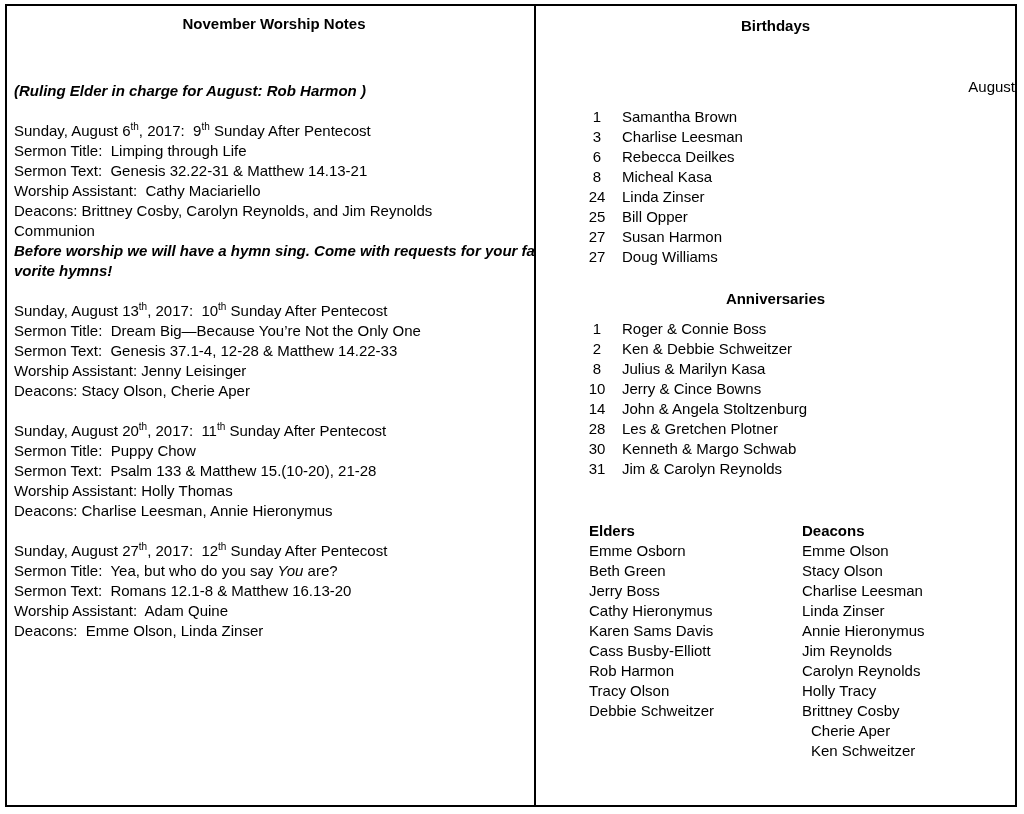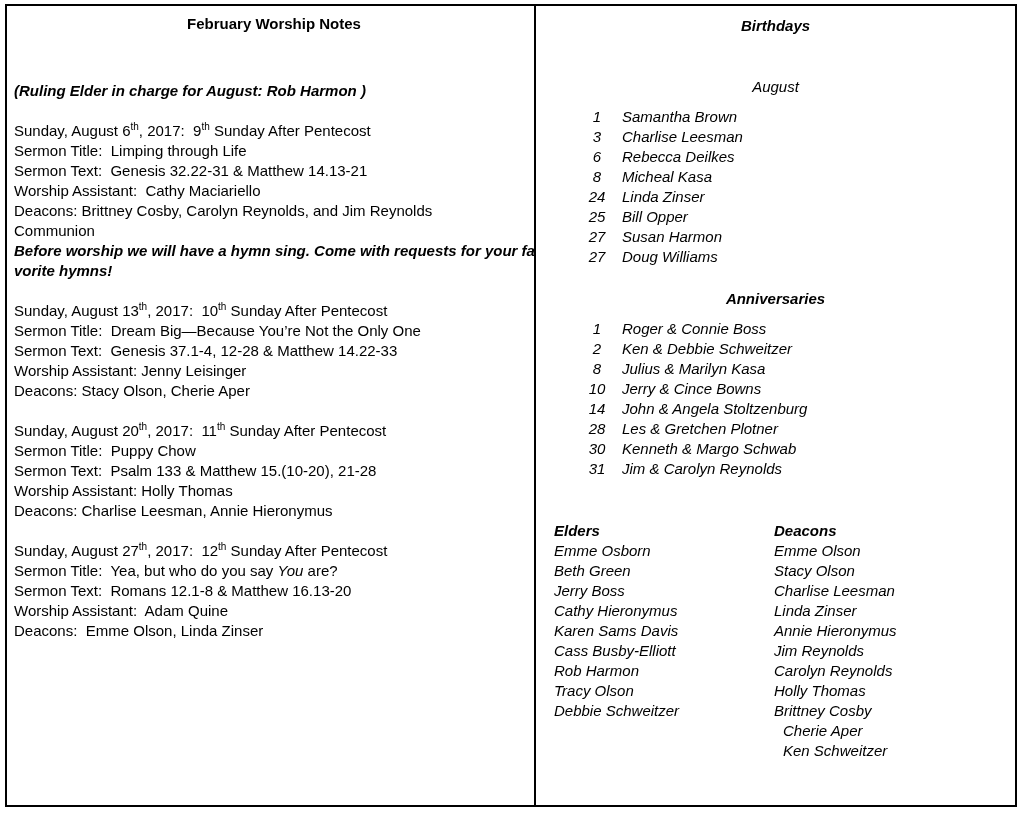--- a/index.html
+++ b/index.html
@@ -27,21 +27,20 @@
     overflow: hidden;
   }
   .col-left {
     width: 529px;
     border-right: 2px solid #000000;
     padding: 8px 0 0 7px;
   }
   .col-right {
     flex: 1;
     padding-top: 10px;
-    font-style: italic;
   }
   .panel-title {
     text-align: center;
     font-weight: bold;
     font-size: 15px;
     line-height: 20px;
     white-space: pre;
   }
   .ruling-elder {
     margin-top: 47px;
@@ -60,21 +59,21 @@
   .line.bold { font-weight: normal; }
   .line.bold-italic { font-weight: bold; font-style: italic; }
   sup {
     font-size: 10px;
     vertical-align: super;
     line-height: 0;
   }
   
   .rc-month {
     margin-top: 41px;
-    text-align: center;
+    text-align: right;
     font-size: 15px;
     line-height: 20px;
   }
   .anniv-title {
     margin-top: 22px;
     text-align: center;
     font-weight: bold;
     font-size: 15px;
     line-height: 20px;
   }
@@ -86,21 +85,21 @@
   }
   .num-row .day {
     display: inline-block;
     width: 22px;
     text-align: center;
   }
   .num-row .name { margin-left: 14px; }
   .roster {
     display: flex;
     margin-top: 42px;
-    padding-left: 18px;
+    padding-left: 53px;
   }
   .roster-col { width: 220px; }
   .roster-title {
     font-weight: bold;
     font-size: 15px;
     line-height: 20px;
   }
   .roster-list .num-row {
     padding-left: 0;
     font-size: 15px;
@@ -108,21 +107,21 @@
   }
   .deacons-list .num-row:nth-of-type(10),
   .deacons-list .num-row:nth-of-type(11) { padding-left: 9px; }
 </style>
 </head>
 <body>
 
 <div class="sheet">
 
   <div class="col col-left">
-    <div class="panel-title">February Worship Notes</div>
+    <div class="panel-title">November Worship Notes</div>
     <div class="ruling-elder">(Ruling Elder in charge for August: Rob Harmon )</div>
 
     <div class="service">
       <div class="line"><span>Sunday, August 6</span><sup>th</sup><span>, 2017:  9</span><sup>th</sup><span> Sunday After Pentecost</span></div>
       <div class="line">Sermon Title:  Limping through Life</div>
       <div class="line">Sermon Text:  Genesis 32.22-31 &amp; Matthew 14.13-21</div>
       <div class="line">Worship Assistant:  Cathy Maciariello</div>
       <div class="line">Deacons: Brittney Cosby, Carolyn Reynolds, and Jim Reynolds</div>
       <div class="line bold">Communion</div>
       <div class="line bold-italic">Before worship we will have a hymn sing. Come with requests for your fa-</div>
@@ -200,21 +199,21 @@
       <div class="roster-col">
         <div class="roster-title">Deacons</div>
         <div class="roster-list deacons-list">
             <div class="num-row">Emme Olson</div>
             <div class="num-row">Stacy Olson</div>
             <div class="num-row">Charlise Leesman</div>
             <div class="num-row">Linda Zinser</div>
             <div class="num-row">Annie Hieronymus</div>
             <div class="num-row">Jim Reynolds</div>
             <div class="num-row">Carolyn Reynolds</div>
-            <div class="num-row">Holly Thomas</div>
+            <div class="num-row">Holly Tracy</div>
             <div class="num-row">Brittney Cosby</div>
             <div class="num-row">Cherie Aper</div>
             <div class="num-row">Ken Schweitzer</div>
           </div>
       </div>
     </div>
   </div>
 
 </div>
 

